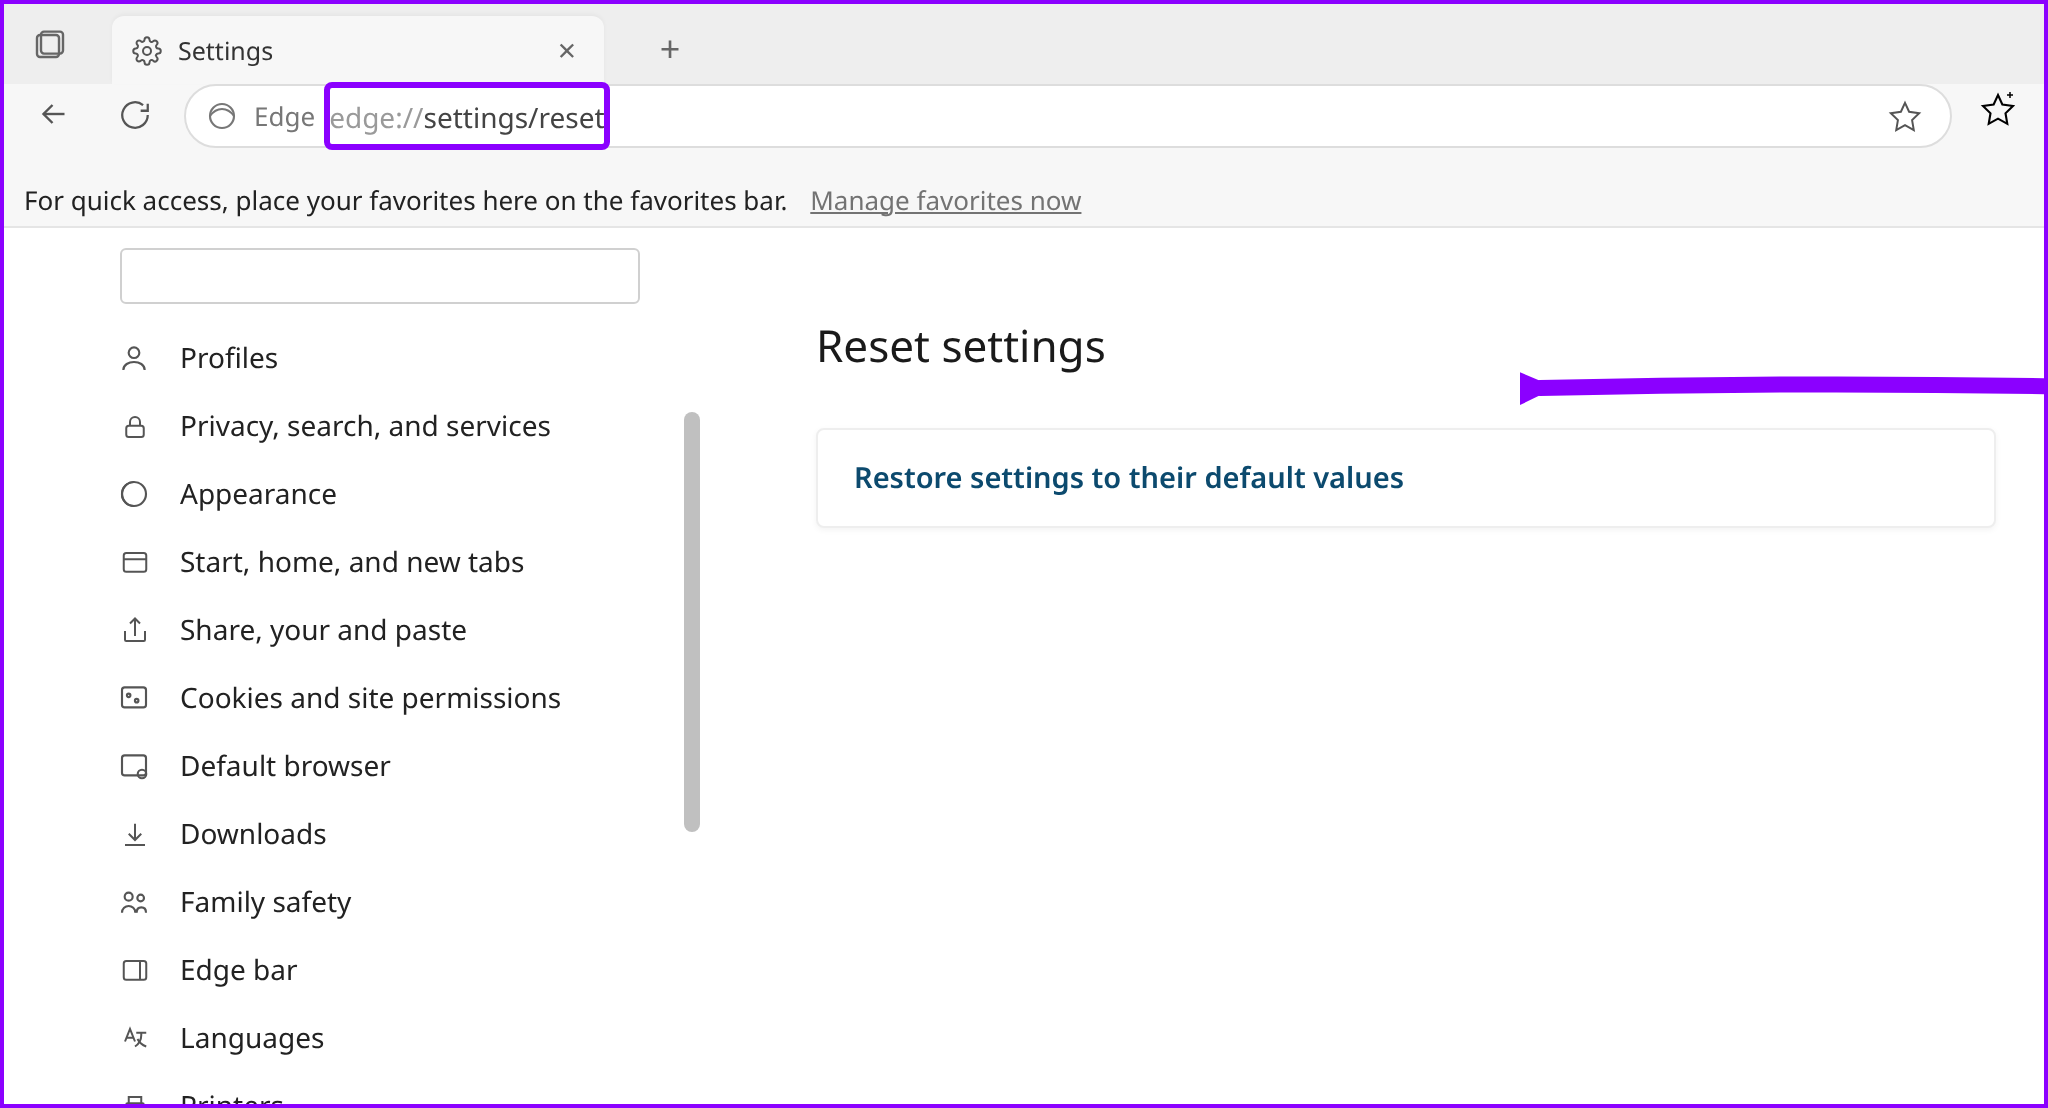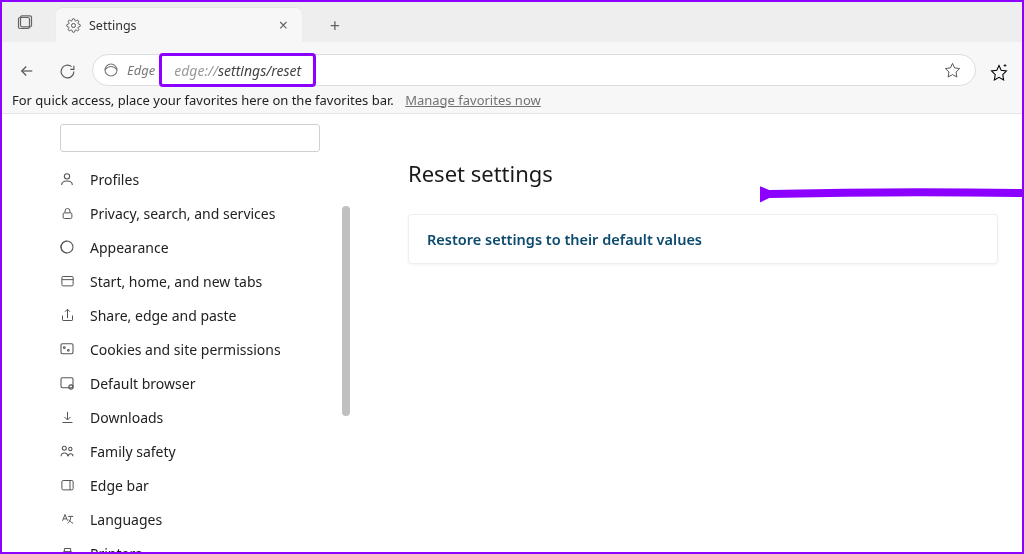--- a/index.html
+++ b/index.html
@@ -47,24 +47,23 @@
     width: 34px; height: 34px;
     display: flex; align-items: center; justify-content: center;
     color: #666; font-size: 18px; cursor: pointer;
   }
 
   
   .toolbar {
     height: 44px;
     background: #f7f7f7;
     display: flex;
-    align-items: flex-end;
+    align-items: flex-start;
     padding: 0 10px;
     gap: 10px;
-    font-style: italic;
   }
   .nav-btn {
     width: 30px; height: 30px;
     display: flex; align-items: center; justify-content: center;
     color: #555;
     border-radius: 4px;
     cursor: pointer;
   }
   .url-bar {
     flex: 1;
@@ -76,21 +75,21 @@
     align-items: center;
     padding: 0 10px;
     gap: 8px;
     position: relative;
   }
   .url-bar .edge-label { font-size: 13px; color: #777; }
   .url-bar .edge-icon { color: #777; display:flex; }
   .url-highlight {
     border: 3px solid #8b00ff;
     border-radius: 4px;
-    padding: 3px 12px;
+    padding: 3px 0;
     margin-left: -4px;
   }
   .url-text { font-size: 14px; color: #444;}
   .url-text .dim { color: #9a9a9a; }
   .url-actions { margin-left: auto; display: flex; gap: 8px; color: #555; }
   .icon-btn { width: 26px; height:26px; display:flex; align-items:center; justify-content:center; cursor:pointer;}
 
   
   .fav-bar {
     height: 28px;
@@ -297,21 +296,21 @@
       <span>Start, home, and new tabs</span>
     </div>
     <div class="side-item">
       <span class="s-icon">
           <svg width="15" height="15" viewBox="0 0 24 24" fill="none" stroke="currentColor" stroke-width="1.6">
             <path d="M4 12v7a1 1 0 0 0 1 1h14a1 1 0 0 0 1-1v-7"></path>
             <path d="M16 6l-4-4-4 4"></path>
             <path d="M12 2v14"></path>
           </svg>
         </span>
-      <span>Share, edge and paste</span>
+      <span>Share, your and paste</span>
     </div>
     <div class="side-item">
       <span class="s-icon">
           <svg width="16" height="16" viewBox="0 0 24 24" fill="none" stroke="currentColor" stroke-width="1.6">
             <rect x="3" y="4" width="18" height="15" rx="2"></rect>
             <circle cx="8" cy="10" r="1.3"></circle>
             <circle cx="14" cy="14" r="1.3"></circle>
           </svg>
         </span>
       <span>Cookies and site permissions</span>

